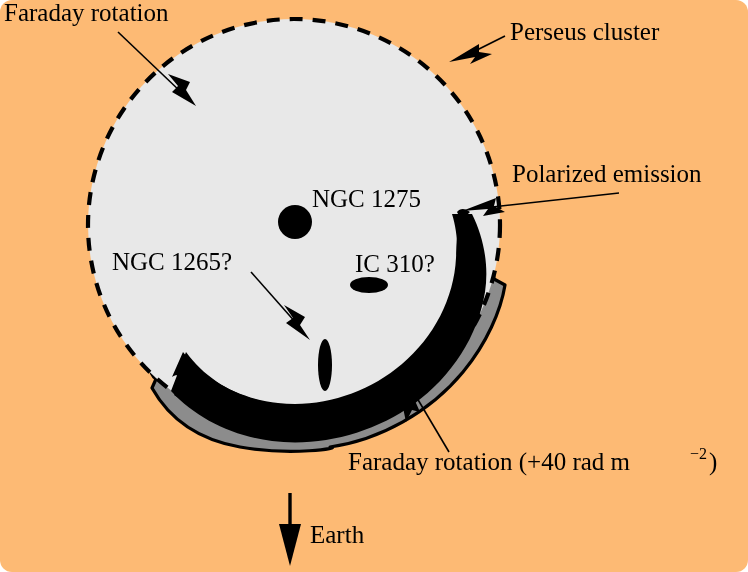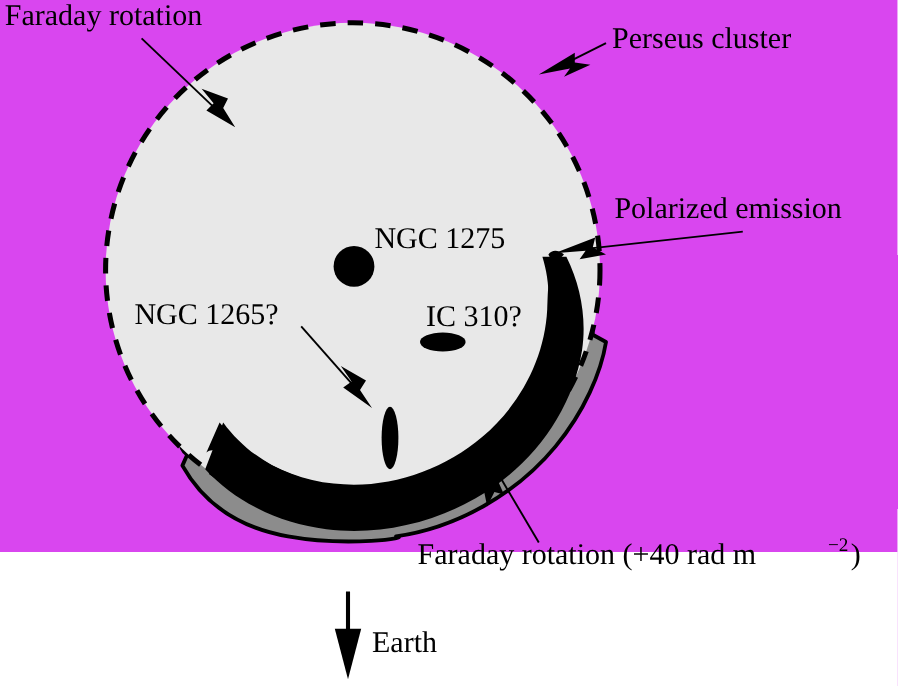--- a/index.html
+++ b/index.html
@@ -9,22 +9,23 @@
   }
   body {
     width: 748px;
     height: 572px;
     font-family: "Liberation Serif", "DejaVu Serif", serif;
     overflow: hidden;
   }
   #diagram-root {
     position: relative;
     width: 748px;
-    height: 460px;
-    background: #d946ef;
+    height: 572px;
+    background: #fdba74;
+    border-radius: 12px;
   }
   svg.figure {
     display: block;
     width: 748px;
     height: 572px;
   }
   text.lbl {
     font-family: "Liberation Serif", "DejaVu Serif", serif;
     font-size: 25px;
     fill: #000000;

